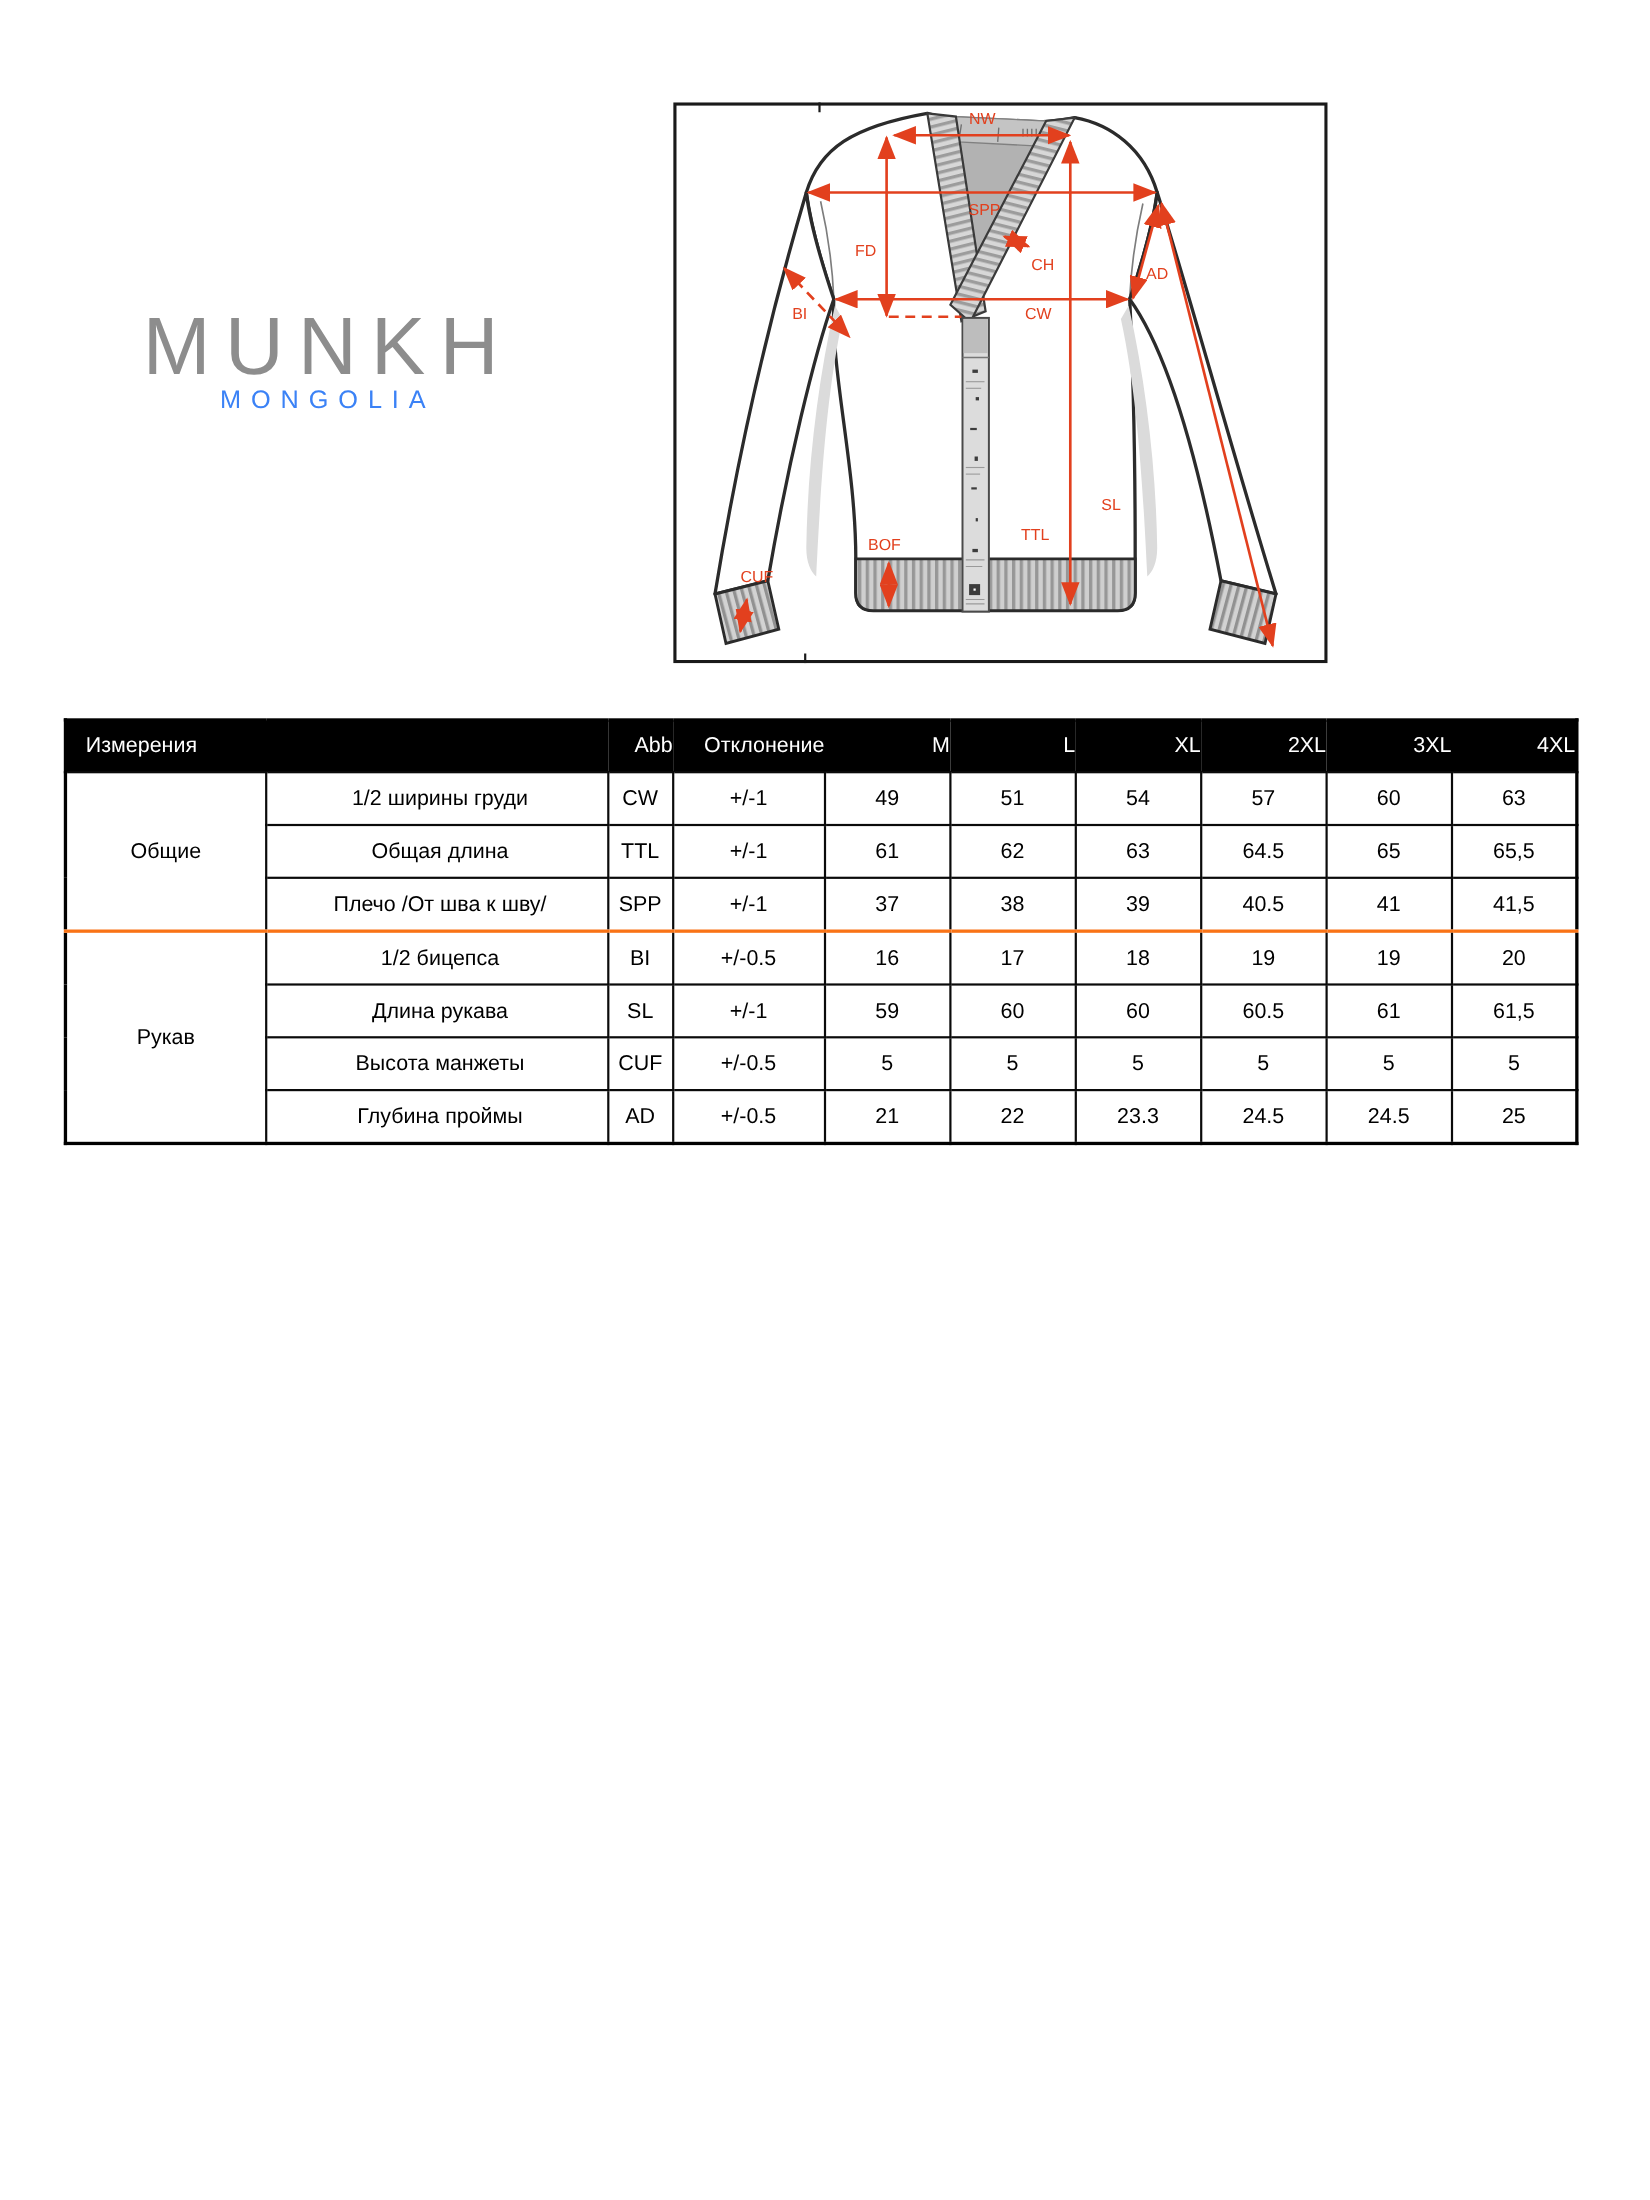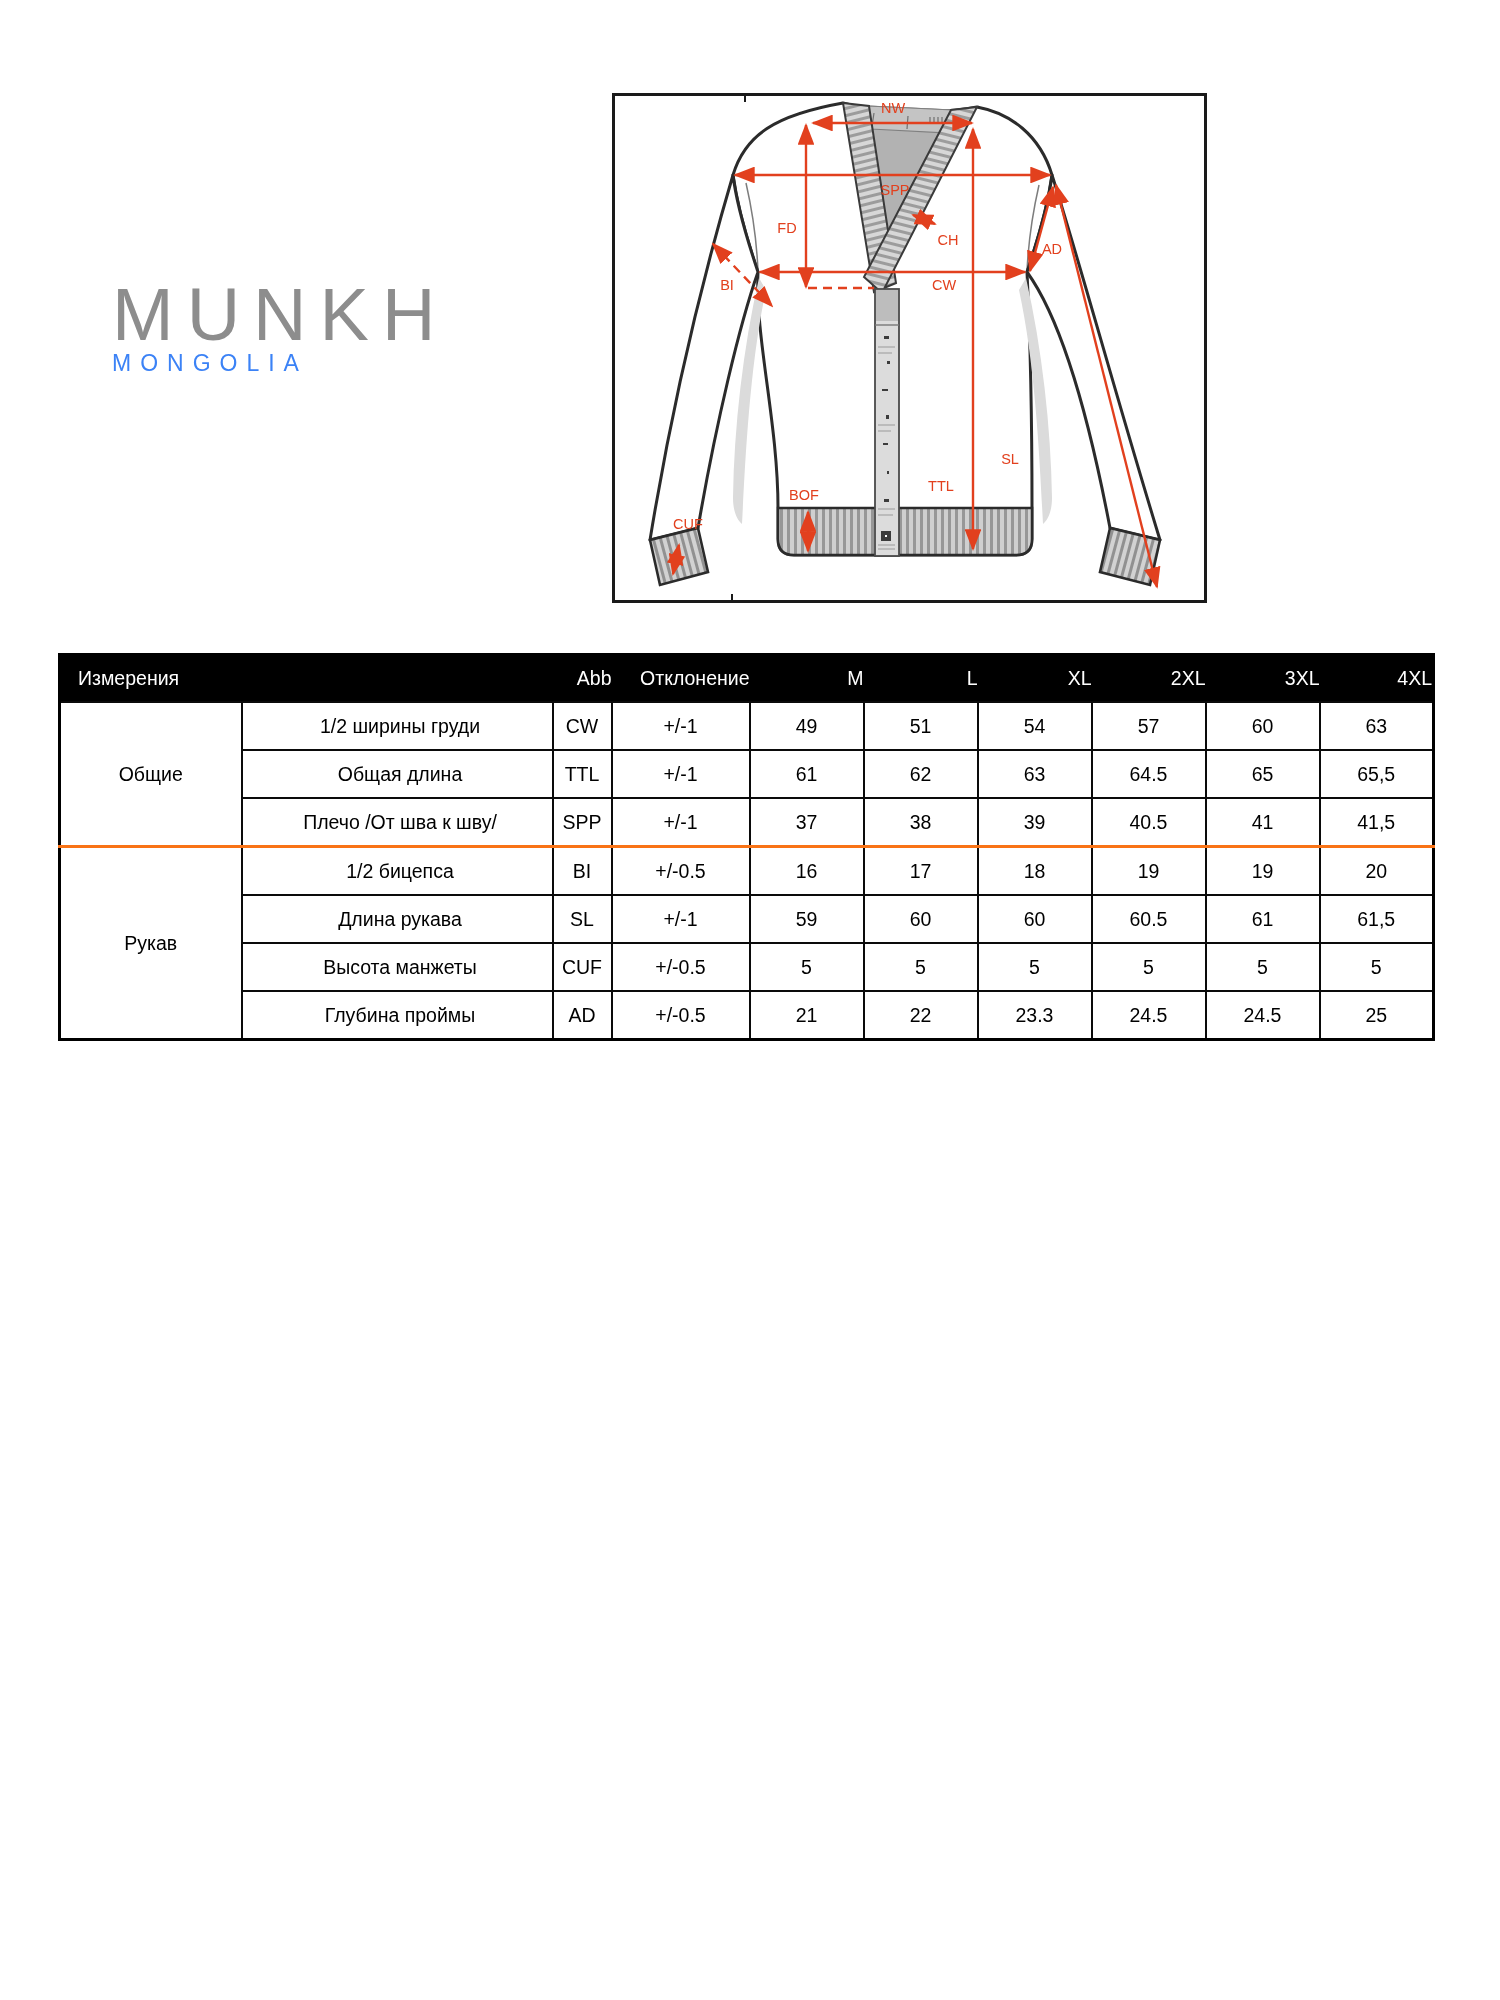--- a/index.html
+++ b/index.html
@@ -1,20 +1,20 @@
 <!DOCTYPE html>
 <html><head>
 <meta charset="utf-8">
 <style>
   html,body{margin:0;padding:0;background:#ffffff;}
   #page{position:relative;width:1500px;height:2000px;background:#ffffff;overflow:hidden;
         font-family:"Liberation Sans",sans-serif;}
 
   
-  .brand{position:absolute;left:112px;top:278px;width:372px;text-align:left;}
+  .brand{position:absolute;left:112px;top:278px;width:372px;text-align:center;}
   .brand-name{font-size:74px;line-height:74px;color:#8d8d8d;letter-spacing:13px;
               font-weight:400;white-space:nowrap;}
   .brand-sub{font-size:23px;line-height:23px;color:#3b82f6;letter-spacing:9px;
              margin-top:0;white-space:nowrap;}
 
   
   .diagram{position:absolute;left:612px;top:93px;width:595px;height:510px;}
   .outl{fill:#ffffff;stroke:#2b2b2b;stroke-width:3;stroke-linejoin:round;}
   .seam{fill:none;stroke:#7d7d7d;stroke-width:1.5;}
   .ann{stroke:#e2401e;stroke-width:2.4;fill:none;}

